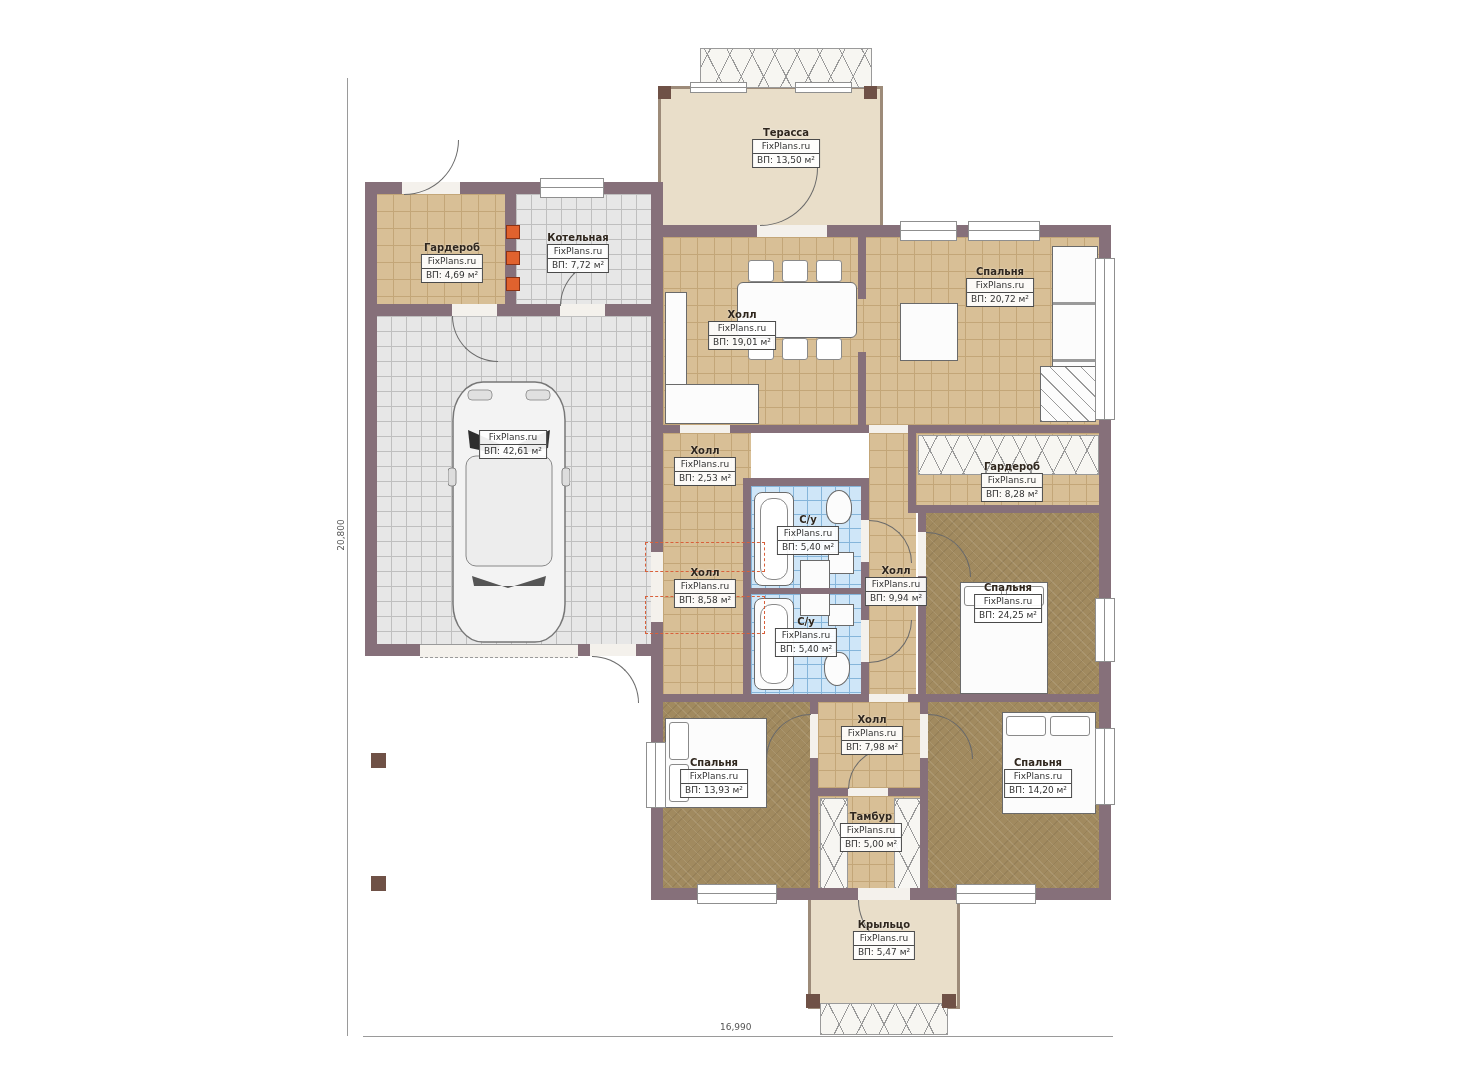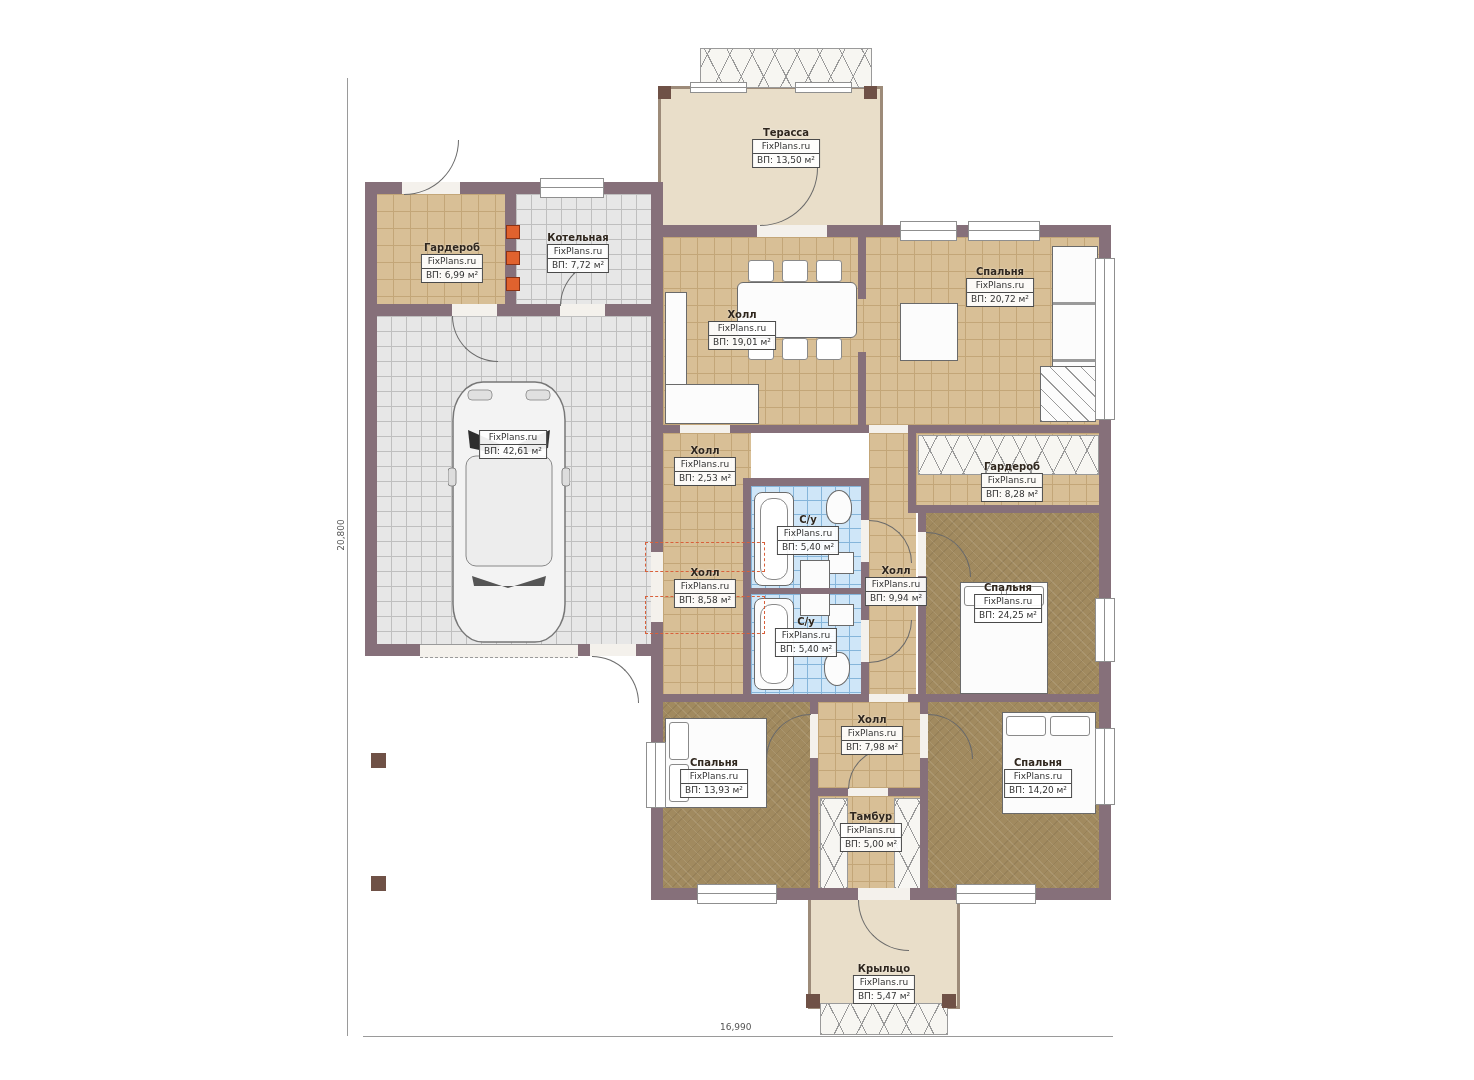--- a/index.html
+++ b/index.html
@@ -199,21 +199,21 @@
   <div class="abs furn" style="left:1002px;top:712px;width:92px;height:100px;"></div>
   <div class="abs pillow" style="left:1006px;top:716px;width:38px;height:18px;"></div>
   <div class="abs pillow" style="left:1050px;top:716px;width:38px;height:18px;"></div>
 
   <div class="lbl" style="left:786px;top:126px;">
     <div class="nm">Терасса</div>
     <div class="boxes"><div class="bx">FixPlans.ru</div><div class="bx">ВП: 13,50 м²</div></div>
   </div>
   <div class="lbl" style="left:452px;top:241px;">
     <div class="nm">Гардероб</div>
-    <div class="boxes"><div class="bx">FixPlans.ru</div><div class="bx">ВП: 6,99 м²</div></div>
+    <div class="boxes"><div class="bx">FixPlans.ru</div><div class="bx">ВП: 4,69 м²</div></div>
   </div>
   <div class="lbl" style="left:578px;top:231px;">
     <div class="nm">Котельная</div>
     <div class="boxes"><div class="bx">FixPlans.ru</div><div class="bx">ВП: 7,72 м²</div></div>
   </div>
   <div class="lbl" style="left:513px;top:430px;">
     <div class="boxes"><div class="bx">FixPlans.ru</div><div class="bx">ВП: 42,61 м²</div></div>
   </div>
   <div class="lbl" style="left:742px;top:308px;">
     <div class="nm">Холл</div>
@@ -260,18 +260,18 @@
     <div class="boxes"><div class="bx">FixPlans.ru</div><div class="bx">ВП: 7,98 м²</div></div>
   </div>
   <div class="lbl" style="left:871px;top:810px;">
     <div class="nm">Тамбур</div>
     <div class="boxes"><div class="bx">FixPlans.ru</div><div class="bx">ВП: 5,00 м²</div></div>
   </div>
   <div class="lbl" style="left:1038px;top:756px;">
     <div class="nm">Спальня</div>
     <div class="boxes"><div class="bx">FixPlans.ru</div><div class="bx">ВП: 14,20 м²</div></div>
   </div>
-  <div class="lbl" style="left:884px;top:962px;">
+  <div class="lbl" style="left:884px;top:918px;">
     <div class="nm">Крыльцо</div>
     <div class="boxes"><div class="bx">FixPlans.ru</div><div class="bx">ВП: 5,47 м²</div></div>
   </div>
 
 </div>
 
 </body></html>

